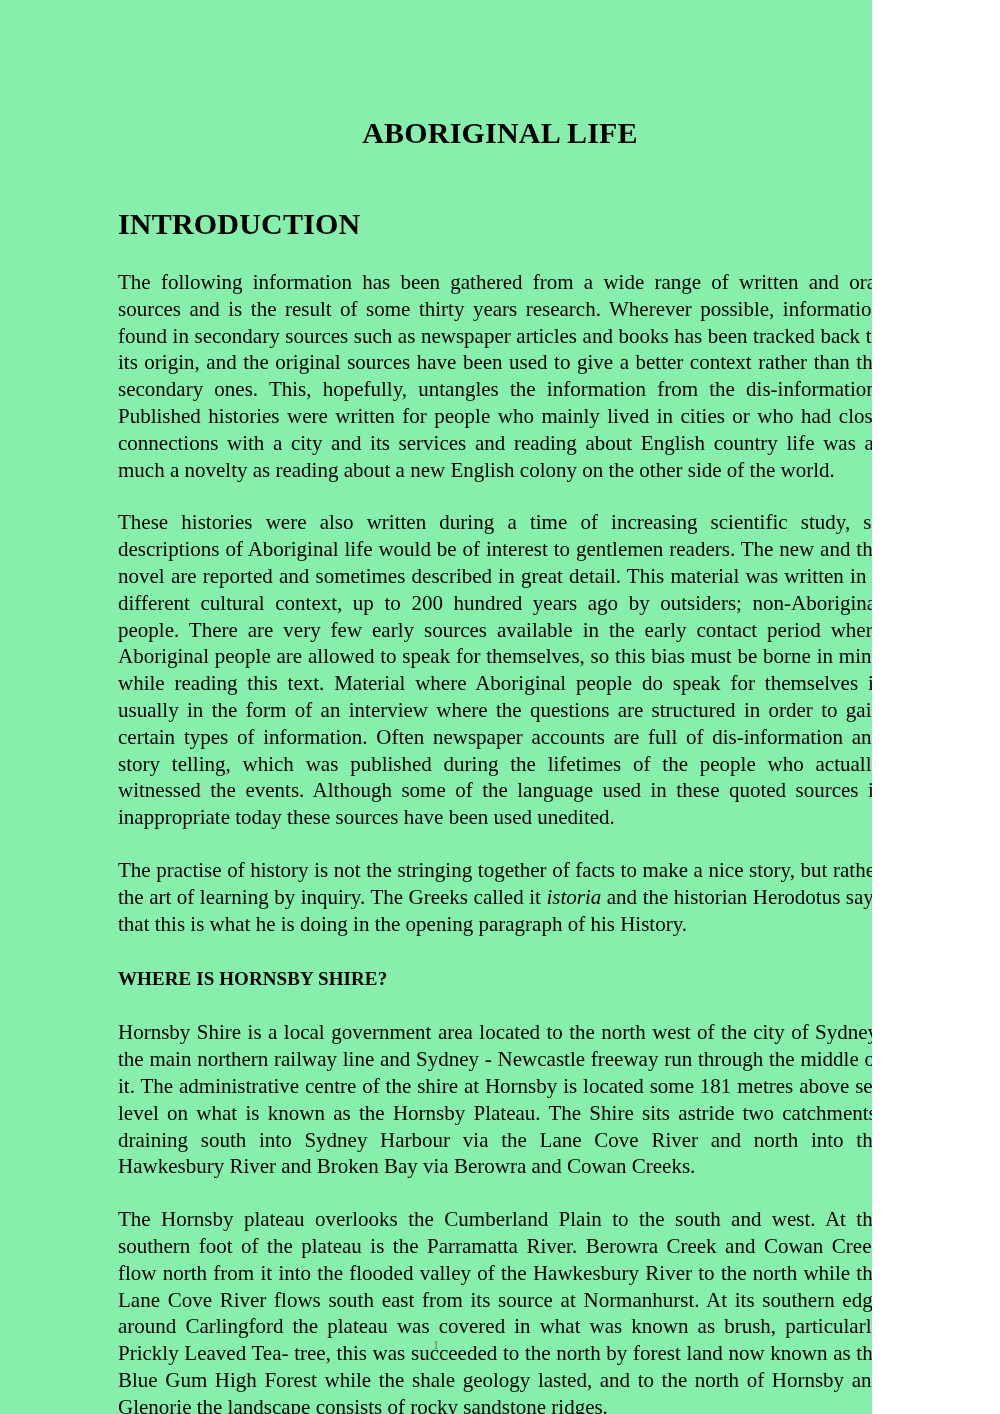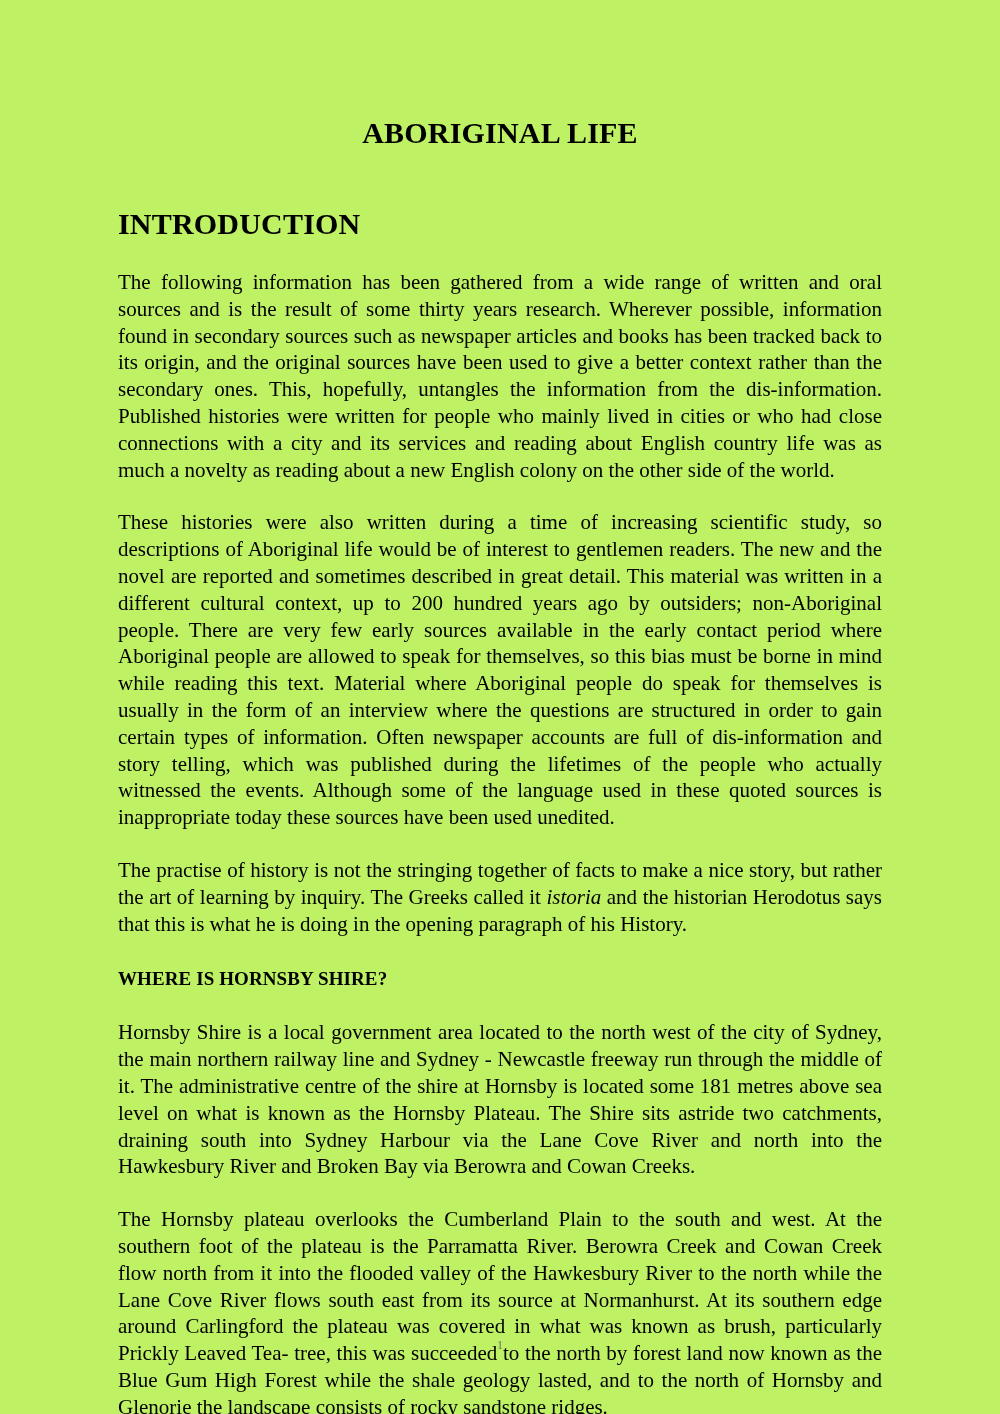--- a/index.html
+++ b/index.html
@@ -6,23 +6,23 @@
     margin: 0;
     padding: 0;
     background: #ffffff;
   }
   body {
     font-family: "Liberation Serif", "DejaVu Serif", serif;
     color: #000000;
   }
   .page {
     position: relative;
-    width: 1000px;
+    width: 872px;
     height: 1414px;
-    background: #bef264;
+    background: #86efac;
     box-sizing: border-box;
     overflow: hidden;
     text-decoration: underline;
   }
   .content {
     position: absolute;
     left: 118px;
     top: 0;
     width: 764px;
   }

